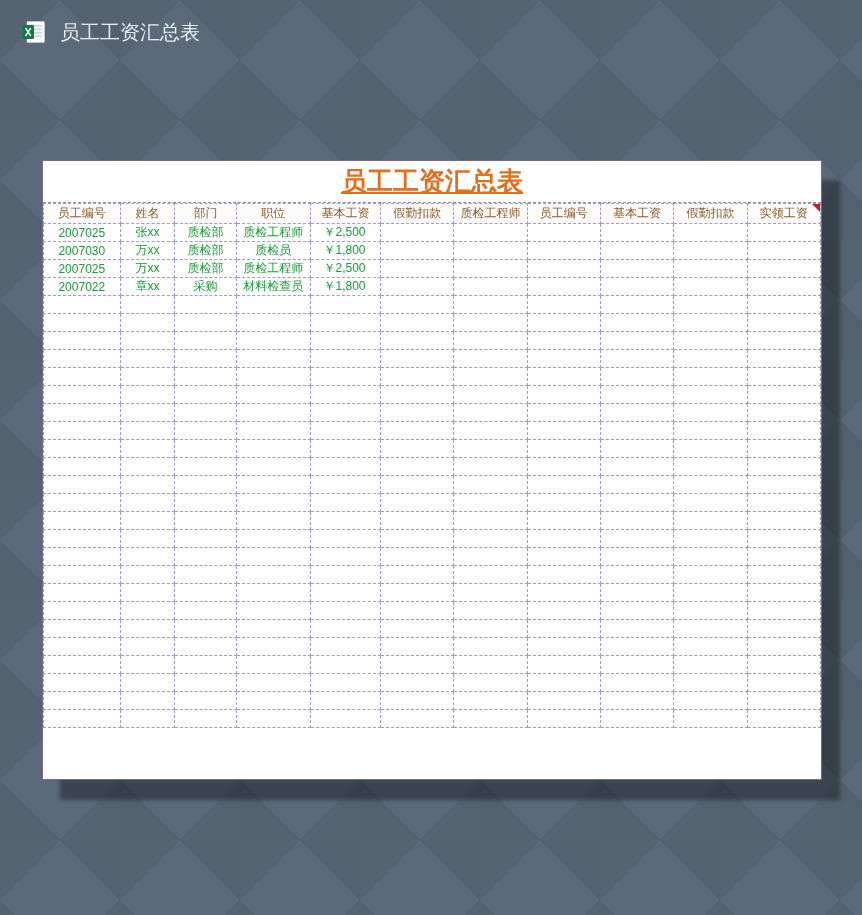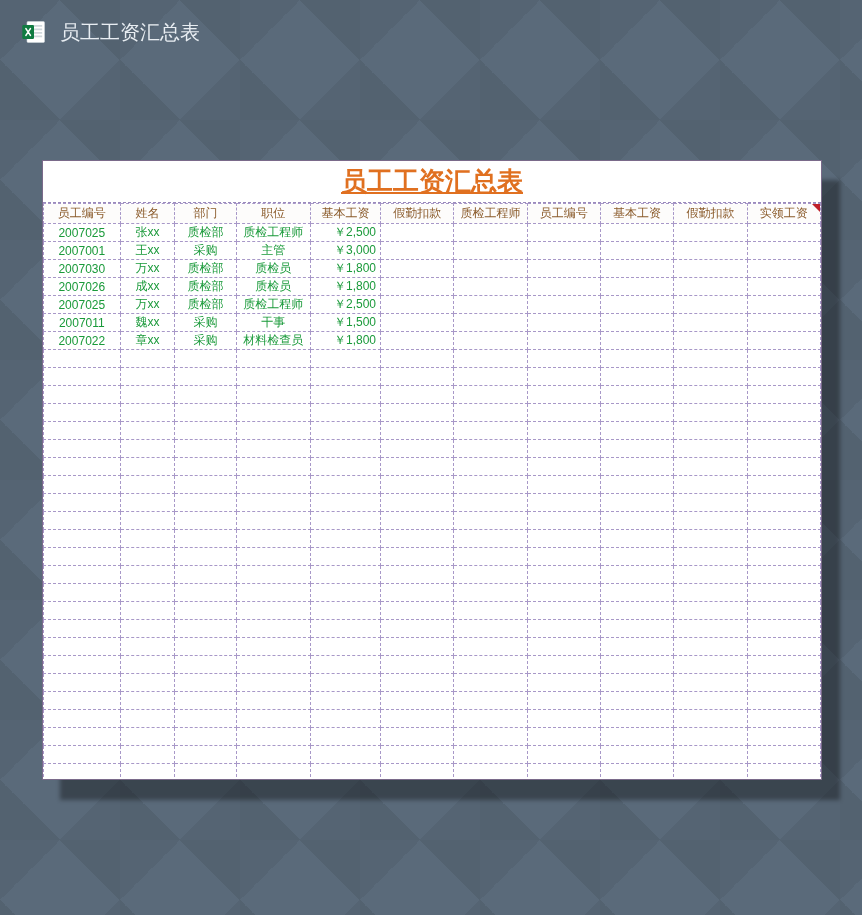--- a/index.html
+++ b/index.html
@@ -83,21 +83,21 @@
     color: #8a5a2a;
     font-weight: normal;
     background: #fdfcfb;
     height: 20px;
     position: relative;
     font-family: Liberation Mono, monospace;
   }
   td {
     color: #1a9a3a;
   }
-  td.salary { text-align: right; padding-right: 4px; }
+  td.salary { padding-right: 4px; }
   .empty-row td { height: 18px; }
   col.c-id { width: 70px; }
   col.c-name { width: 50px; }
   col.c-dept { width: 56px; }
   col.c-pos { width: 68px; }
   col.c-base { width: 64px; }
   col.c-rest { width: 67px; }
   .corner-mark {
     position: absolute;
     top: 0; right: 0;
@@ -167,48 +167,22 @@
           <td>质检工程师</td>
           <td class="salary">￥2,500</td>
           <td></td>
           <td></td>
           <td></td>
           <td></td>
           <td></td>
           <td></td>
         </tr>
         <tr>
-          <td>2007001</td>
-          <td>王xx</td>
-          <td>采购</td>
-          <td>主管</td>
-          <td class="salary">￥3,000</td>
-          <td></td>
-          <td></td>
-          <td></td>
-          <td></td>
-          <td></td>
-          <td></td>
-        </tr>
-        <tr>
           <td>2007030</td>
           <td>万xx</td>
-          <td>质检部</td>
-          <td>质检员</td>
-          <td class="salary">￥1,800</td>
-          <td></td>
-          <td></td>
-          <td></td>
-          <td></td>
-          <td></td>
-          <td></td>
-        </tr>
-        <tr>
-          <td>2007026</td>
-          <td>成xx</td>
           <td>质检部</td>
           <td>质检员</td>
           <td class="salary">￥1,800</td>
           <td></td>
           <td></td>
           <td></td>
           <td></td>
           <td></td>
           <td></td>
         </tr>
@@ -219,33 +193,20 @@
           <td>质检工程师</td>
           <td class="salary">￥2,500</td>
           <td></td>
           <td></td>
           <td></td>
           <td></td>
           <td></td>
           <td></td>
         </tr>
         <tr>
-          <td>2007011</td>
-          <td>魏xx</td>
-          <td>采购</td>
-          <td>干事</td>
-          <td class="salary">￥1,500</td>
-          <td></td>
-          <td></td>
-          <td></td>
-          <td></td>
-          <td></td>
-          <td></td>
-        </tr>
-        <tr>
           <td>2007022</td>
           <td>章xx</td>
           <td>采购</td>
           <td>材料检查员</td>
           <td class="salary">￥1,800</td>
           <td></td>
           <td></td>
           <td></td>
           <td></td>
           <td></td>

